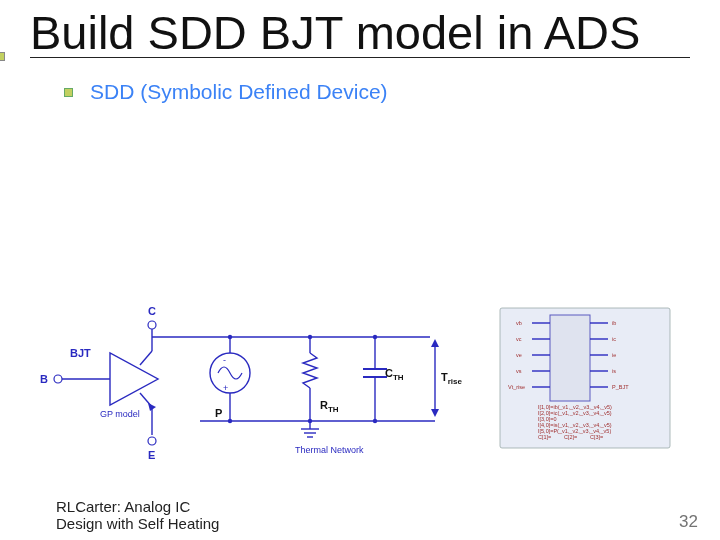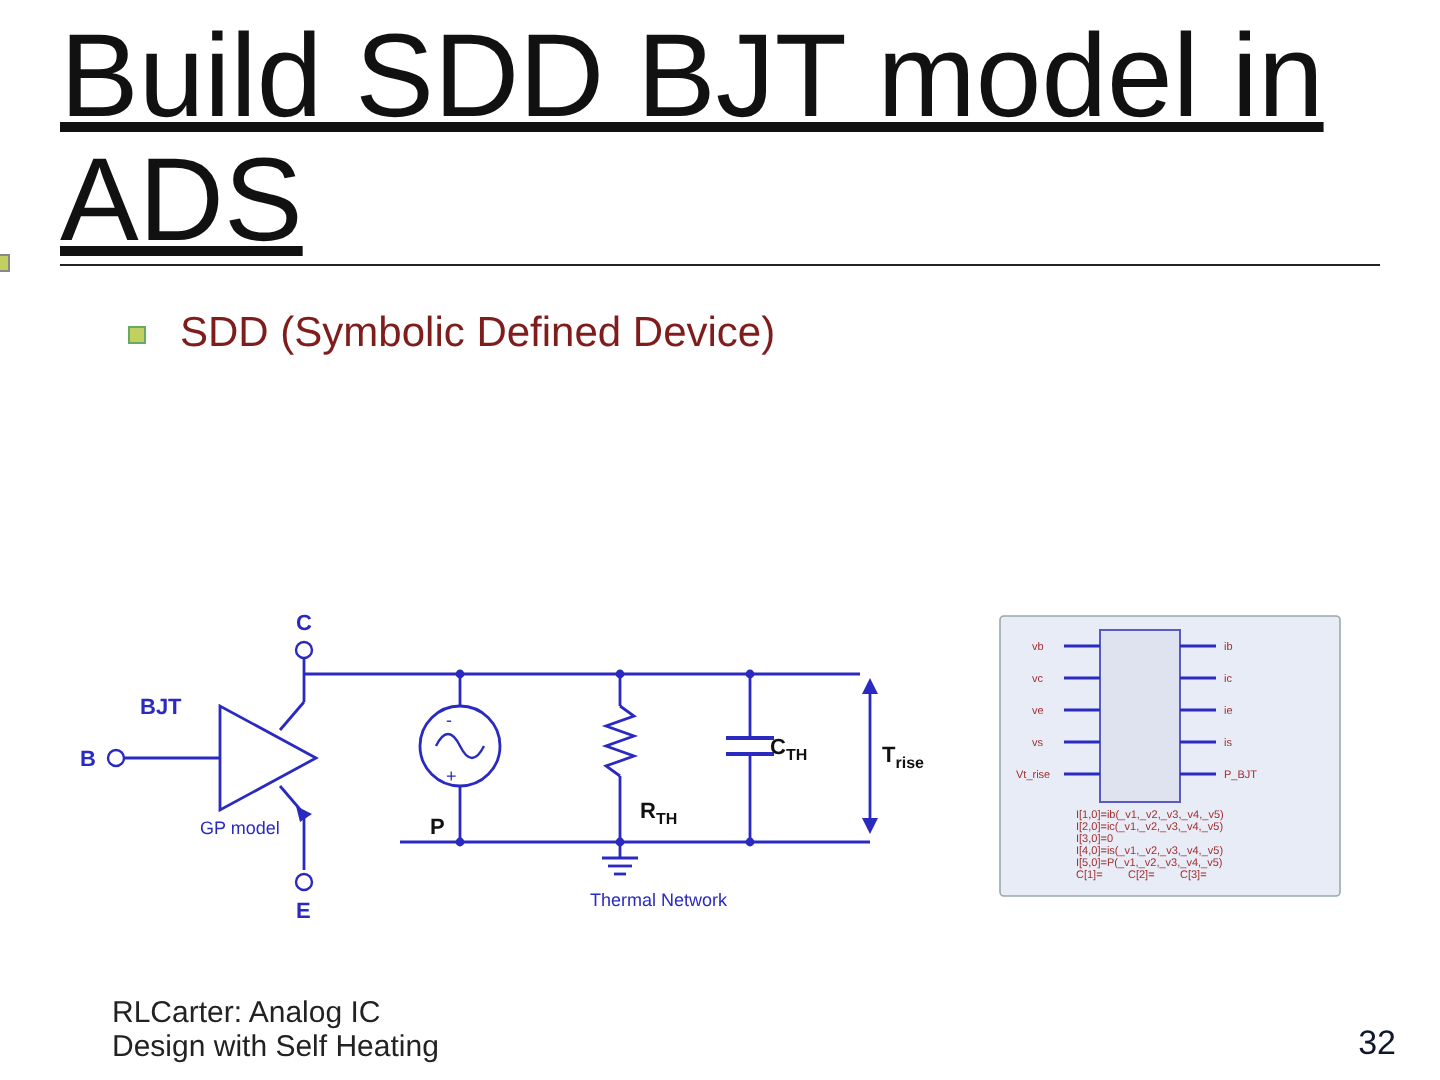--- a/index.html
+++ b/index.html
@@ -13,44 +13,43 @@
     overflow: hidden;
   }
   .slide {
     padding: 8px 30px 0 30px;
     box-sizing: border-box;
     width: 100%;
     height: 100%;
     position: relative;
   }
   .title {
-    font-size: 59px;
+    font-size: 47px;
     line-height: 1.05;
     color: #111;
     border-bottom: 1.5px solid #222;
     padding-bottom: 0;
     margin-bottom: 14px;
     position: relative;
-    text-decoration: underline;
   }
   .title::before {
     content: "";
     position: absolute;
     left: -34px;
     bottom: -4px;
     width: 7px;
     height: 7px;
     background: #c2d060;
     border: 1px solid #888;
   }
   .bullets {
     padding-left: 60px;
     font-size: 21px;
     line-height: 1.2;
-    color: #7f1d1d;
+    color: #3b82f6;
   }
   .bullets li {
     list-style: none;
     position: relative;
     margin-bottom: 2px;
   }
   .bullets li::before {
     content: "";
     position: absolute;
     left: -26px;
@@ -74,21 +73,21 @@
     font-size: 15px;
     line-height: 1.15;
     color: #222;
     width: 170px;
   }
   .pagenum {
     position: absolute;
     right: 22px;
     bottom: 8px;
     font-size: 17px;
-    color: #0f172a;
+    color: #737373;
   }
   
   .dlabel {
     font-family: Arial, sans-serif;
     font-size: 11px;
     fill: #2a2ac0;
     font-weight: bold;
   }
   .dlabel-sm {
     font-family: Arial, sans-serif;

